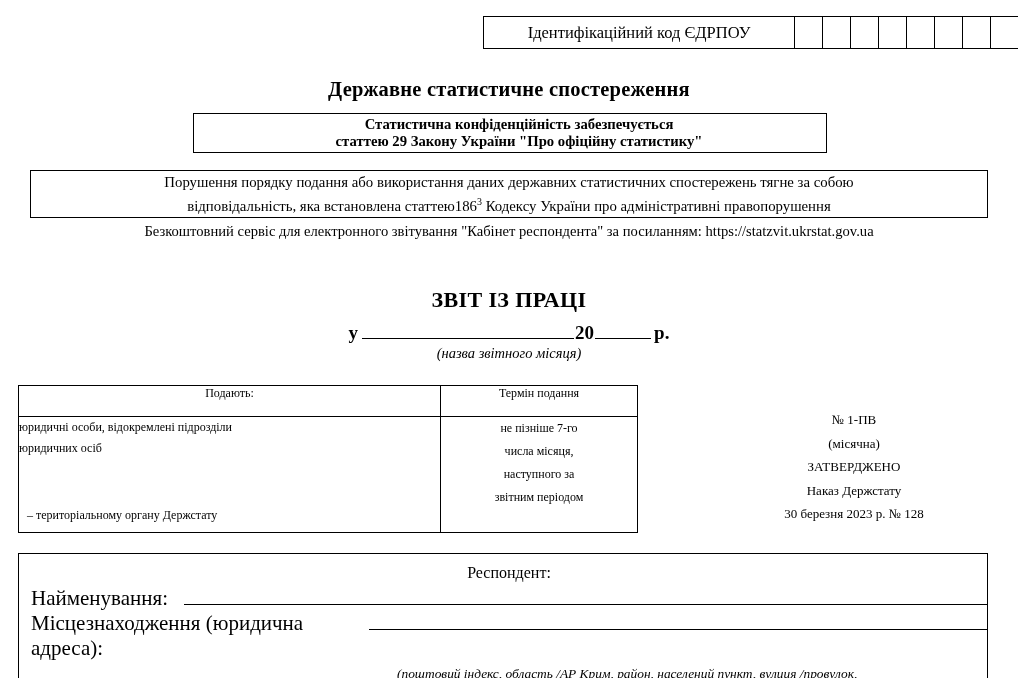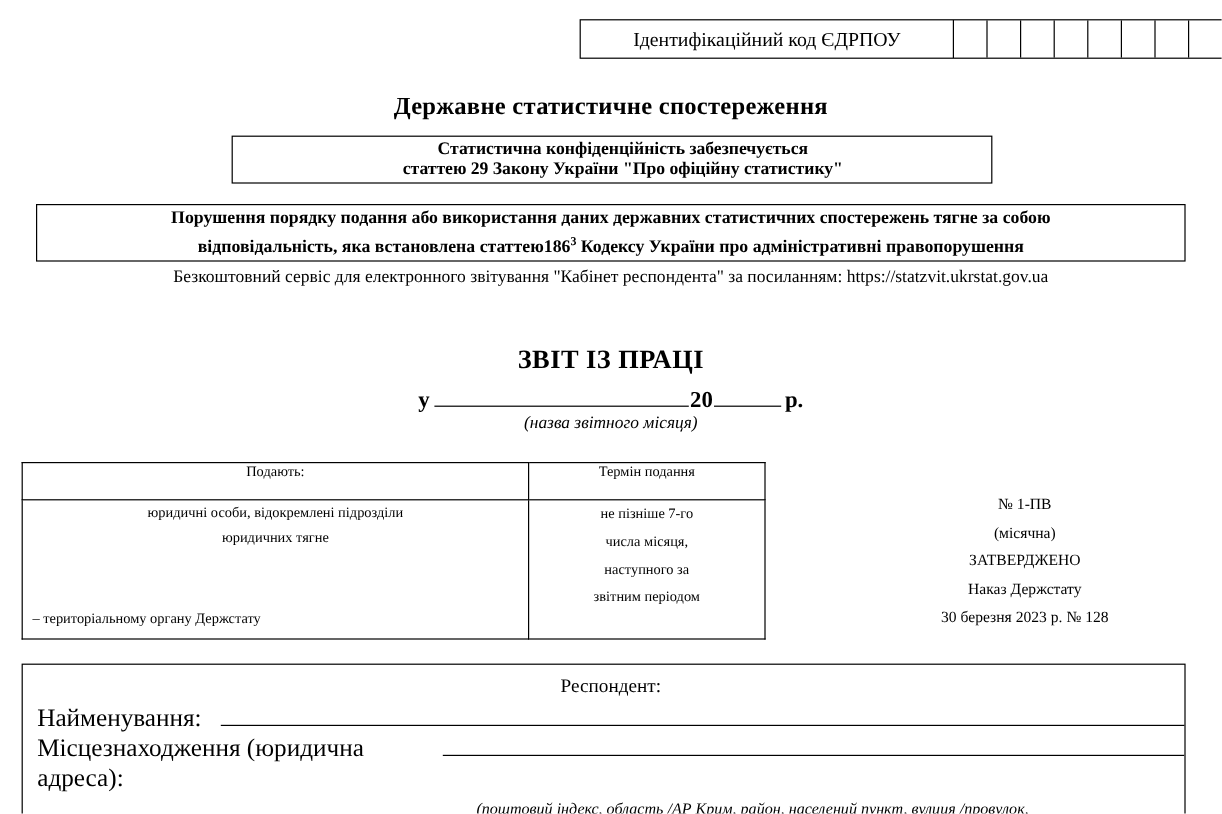--- a/index.html
+++ b/index.html
@@ -84,21 +84,21 @@
     left: 30px;
     top: 170px;
     width: 958px;
     height: 48px;
     border: 1px solid #000;
     box-sizing: border-box;
     display: flex;
     flex-direction: column;
     align-items: center;
     justify-content: center;
-    font-weight: bold;
+    font-weight: normal;
     font-size: 14.8px;
     line-height: 19px;
   }
   #violation-box sup { font-size: 10px; vertical-align: super; }
 
   
   #service-line {
     left: 0;
     top: 223px;
     width: 1018px;
@@ -161,21 +161,20 @@
     height: 30px;
     vertical-align: middle;
   }
   #col-who { width: 422px; }
   #col-when { width: 197px; }
   #cell-who {
     position: relative;
     height: 115px;
     padding: 9px 0 0 8px;
     line-height: 21px;
-    text-align: center;
   }
   #who-territorial {
     position: absolute;
     left: 8px;
     bottom: 6px;
   }
   #cell-when {
     text-align: center;
     vertical-align: middle;
     line-height: 23px;
@@ -274,21 +273,21 @@
       <col id="col-when">
   </colgroup>
   <tbody>
     <tr>
       <td id="th-submit">Подають:</td>
       <td id="th-deadline">Термін подання</td>
     </tr>
     <tr>
       <td id="cell-who">
         <div>юридичні особи, відокремлені підрозділи</div>
-        <div>юридичних тягне</div>
+        <div>юридичних осіб</div>
         <div id="who-territorial">– територіальному органу Держстату</div>
       </td>
       <td id="cell-when">
         <div>не пізніше 7-го</div>
         <div>числа місяця,</div>
         <div>наступного за</div>
         <div>звітним періодом</div>
       </td>
     </tr>
   </tbody>

